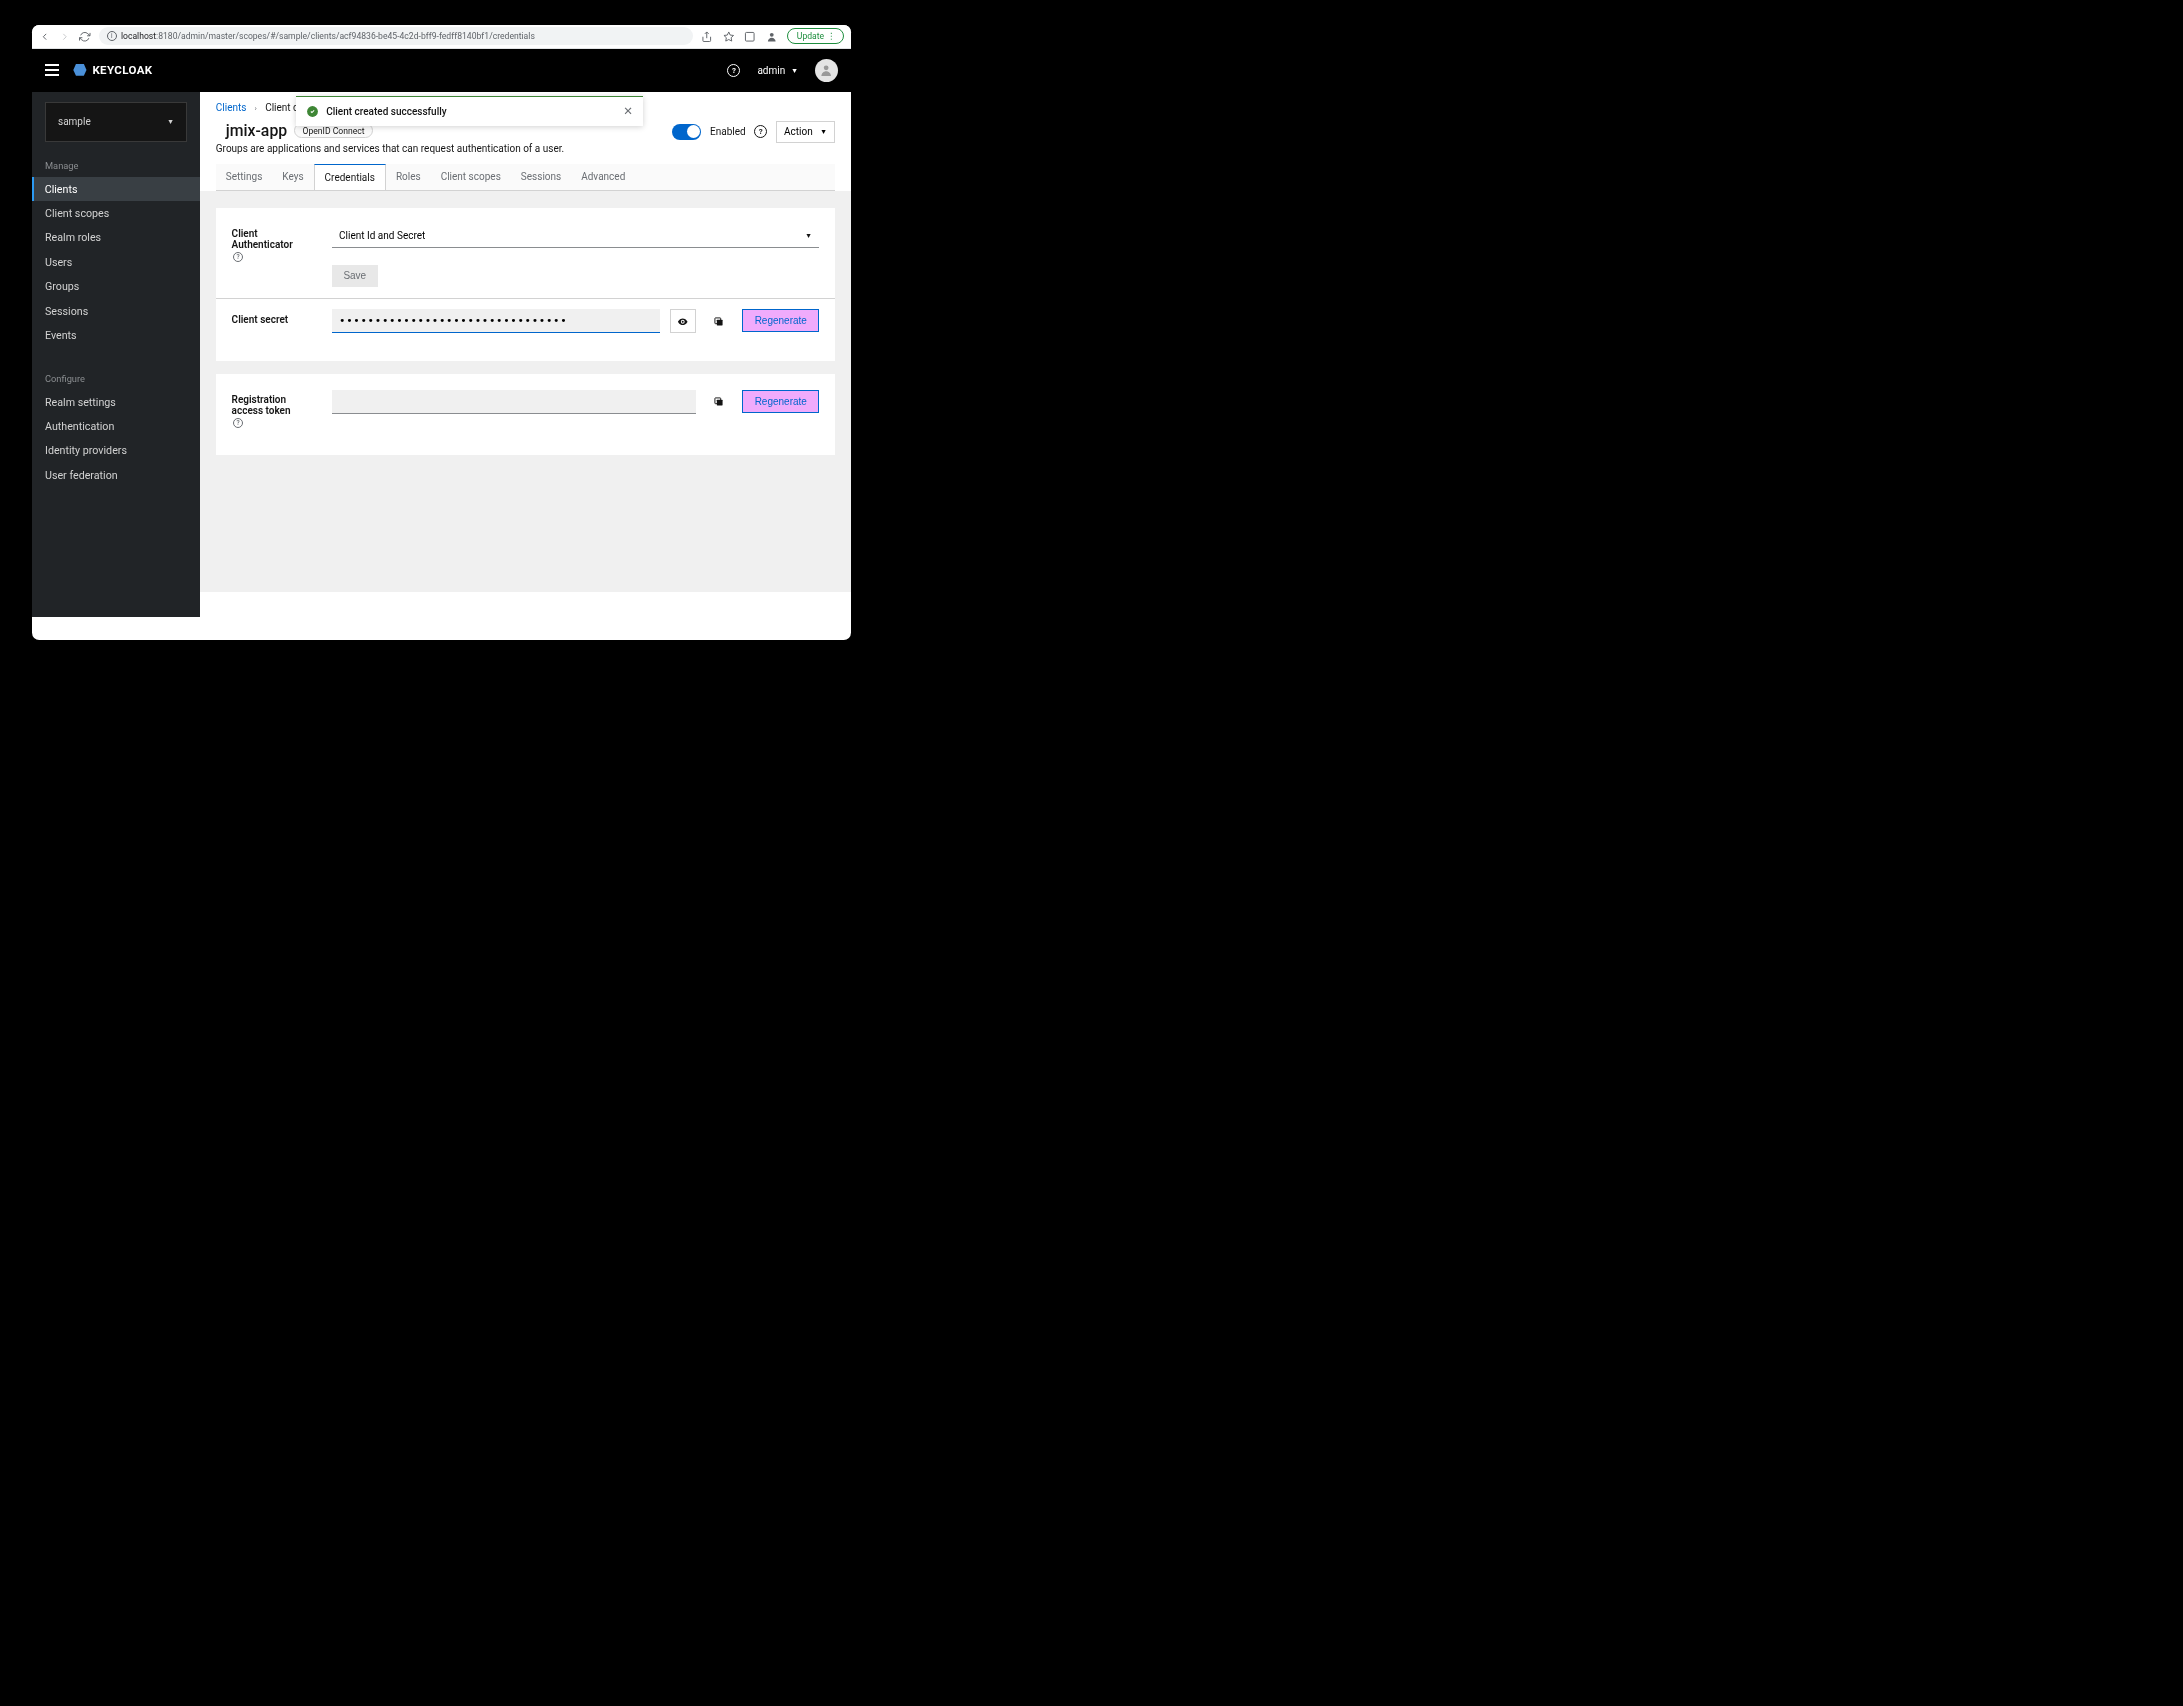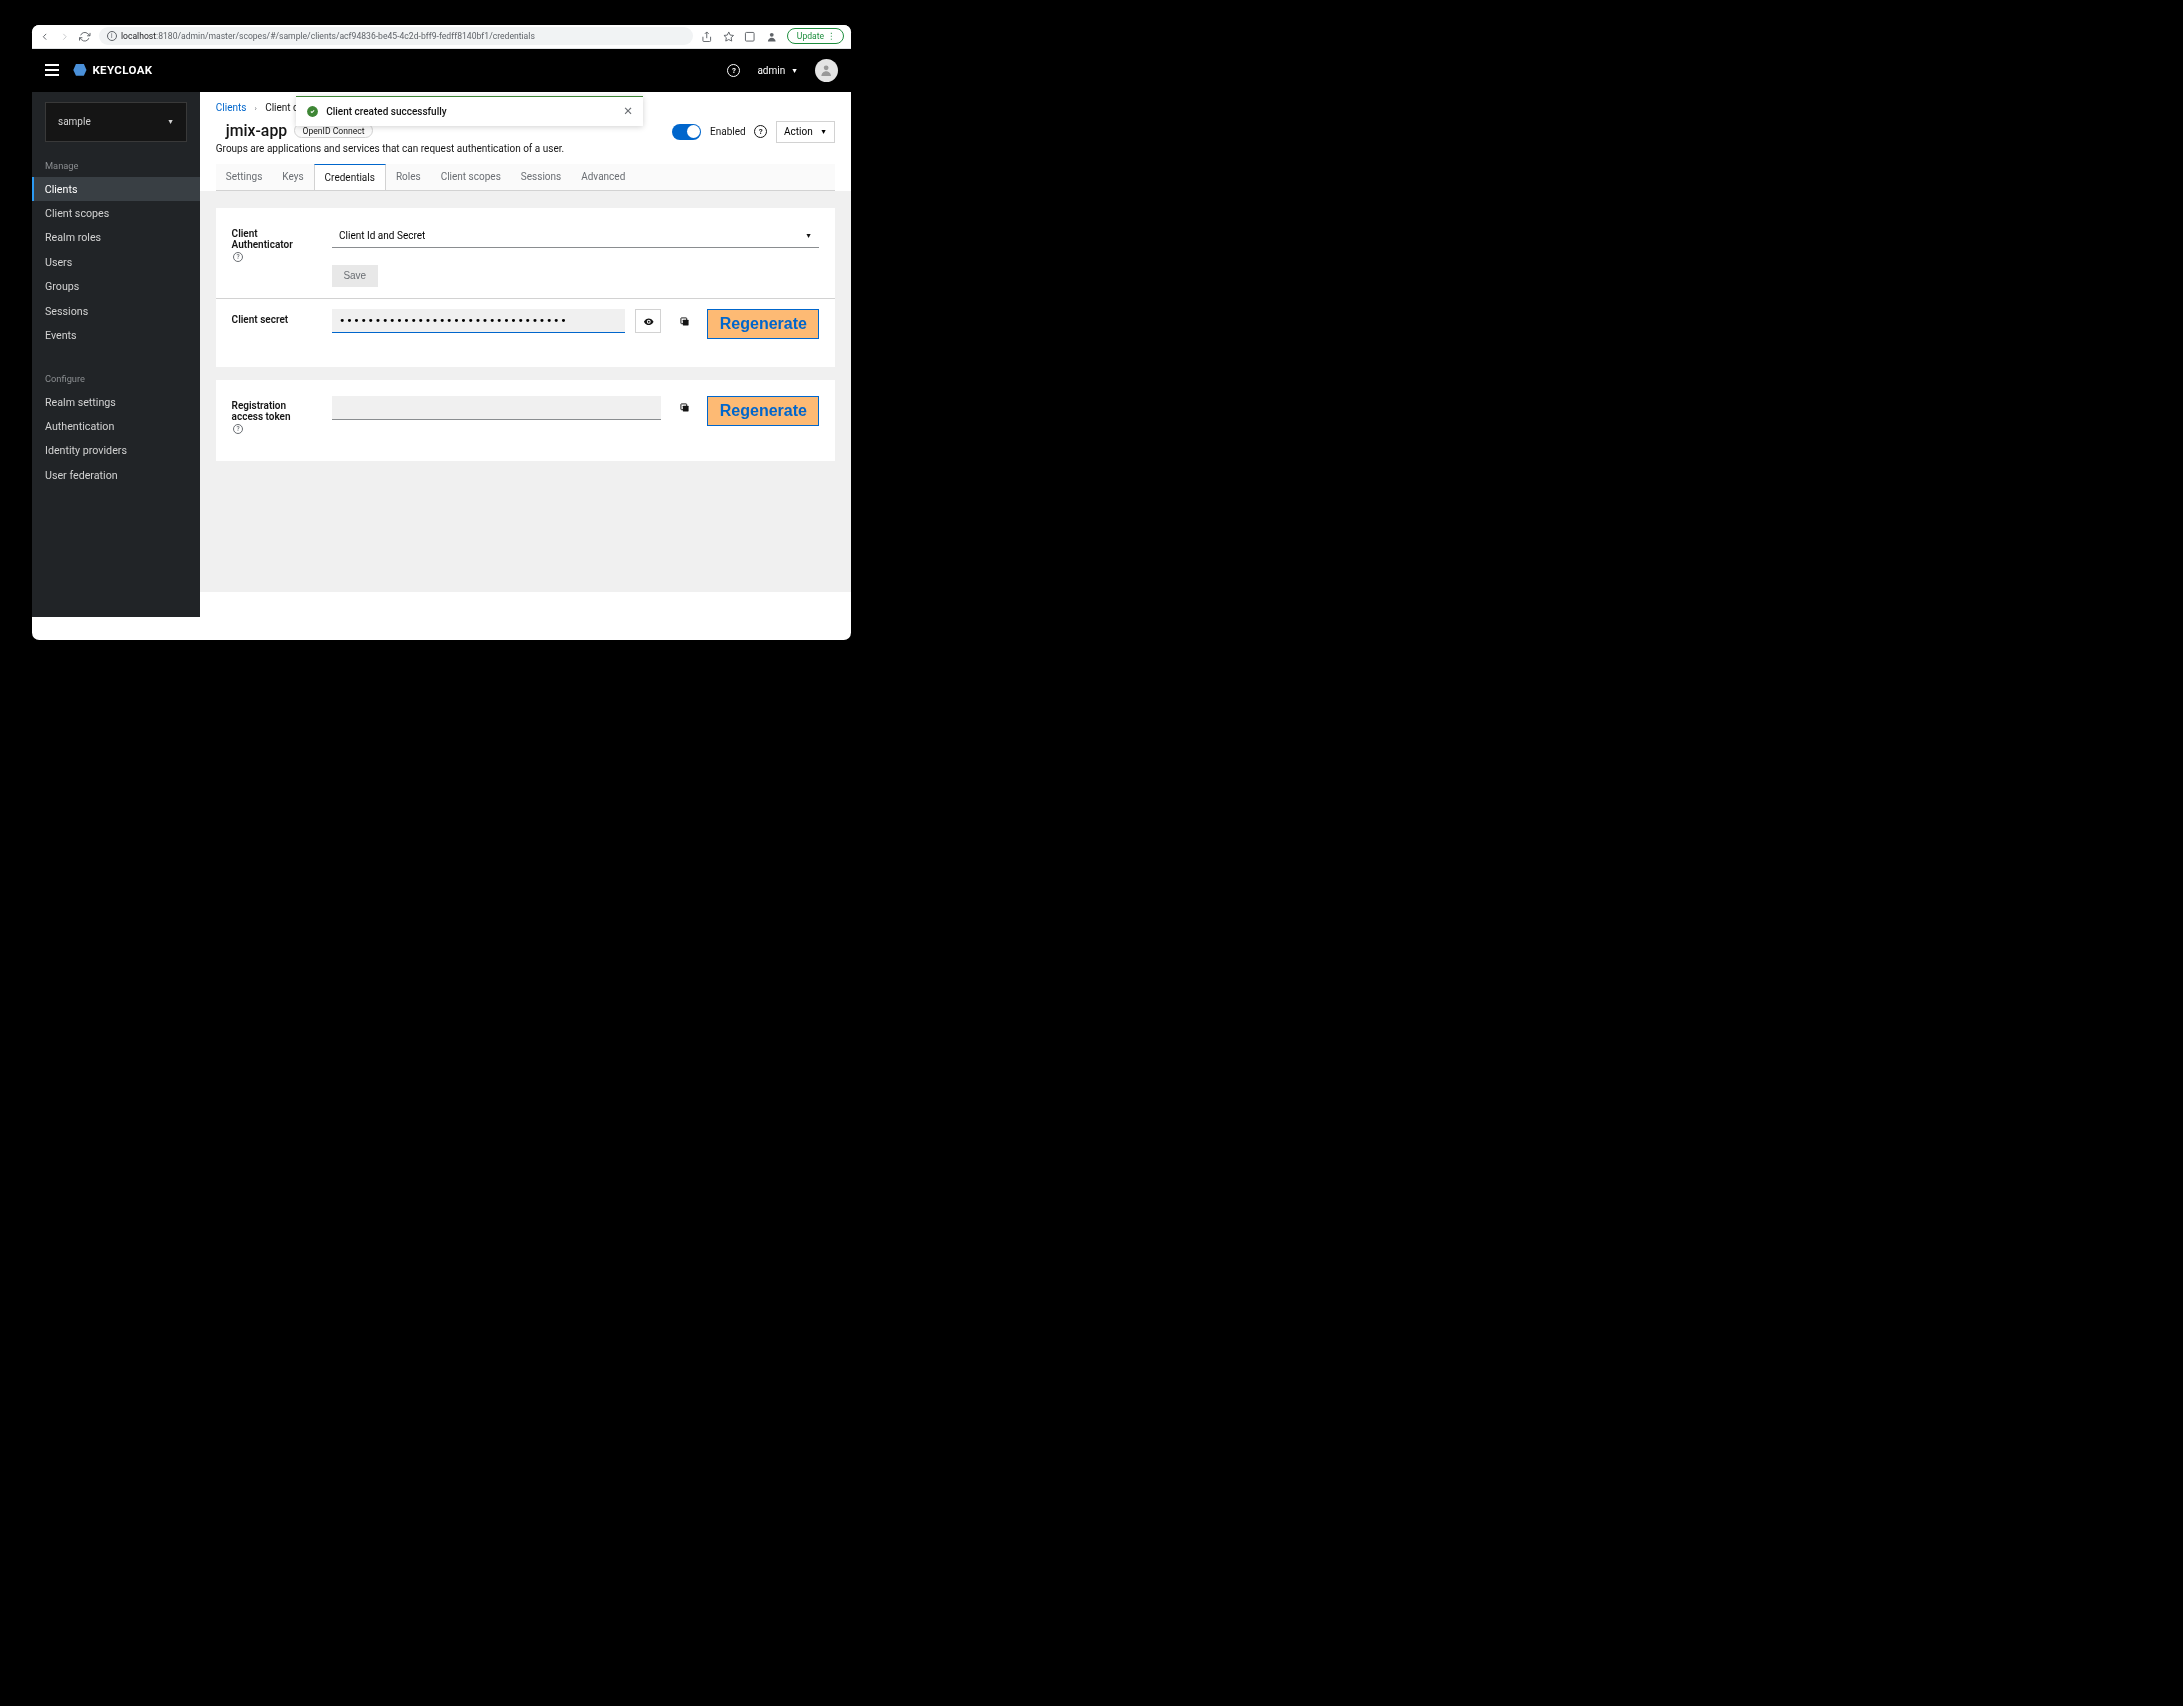--- a/index.html
+++ b/index.html
@@ -99,21 +99,21 @@
 .select-input .caret { margin-left: auto; font-size: 7.2px; color: #151515; }
 .save-btn { background: #e8e8e8; color: #6a6e73; border: none; padding: 5.7px 11.5px; font-size: 10px; cursor: not-allowed; }
 .divider { border-top: 0.7px solid #d2d2d2; margin: 10px -15.8px; }
 
 .secret-row { display: flex; gap: 10px; align-items: flex-start; }
 .masked-input { flex: 1; height: 24px; background: #f0f0f0; border: none; border-bottom: 1.4px solid #0066cc; padding: 4.3px 7.2px; font-size: 10.7px; letter-spacing: 0.7px; font-family: monospace; display: flex; align-items: center; }
 .empty-input { flex: 1; height: 24px; background: #f0f0f0; border: none; border-bottom: 0.7px solid #8a8d90; }
 .icon-btn { width: 26px; height: 24px; background: #fff; border: 0.7px solid #d2d2d2; display: flex; align-items: center; justify-content: center; cursor: pointer; }
 .icon-btn.borderless { border: none; }
 .icon-btn svg { width: 11.5px; height: 11.5px; color: #151515; }
-.regen-btn { border: 0.7px solid #0066cc; background: #fdba74; color: #0066cc; padding: 5px 11.5px; font-size: 16px; cursor: pointer; font-weight: bold; }
+.regen-btn { border: 0.7px solid #0066cc; background: #f0abfc; color: #0066cc; padding: 5px 11.5px; font-size: 10px; cursor: pointer; }
 .inline-label-help { display: inline-flex; align-items: center; gap: 2.9px; }
 </style>
 </head>
 <body>
 
 <div class="browser-window">
 
 
   <div class="addressbar">
     <div class="nav-icon">

